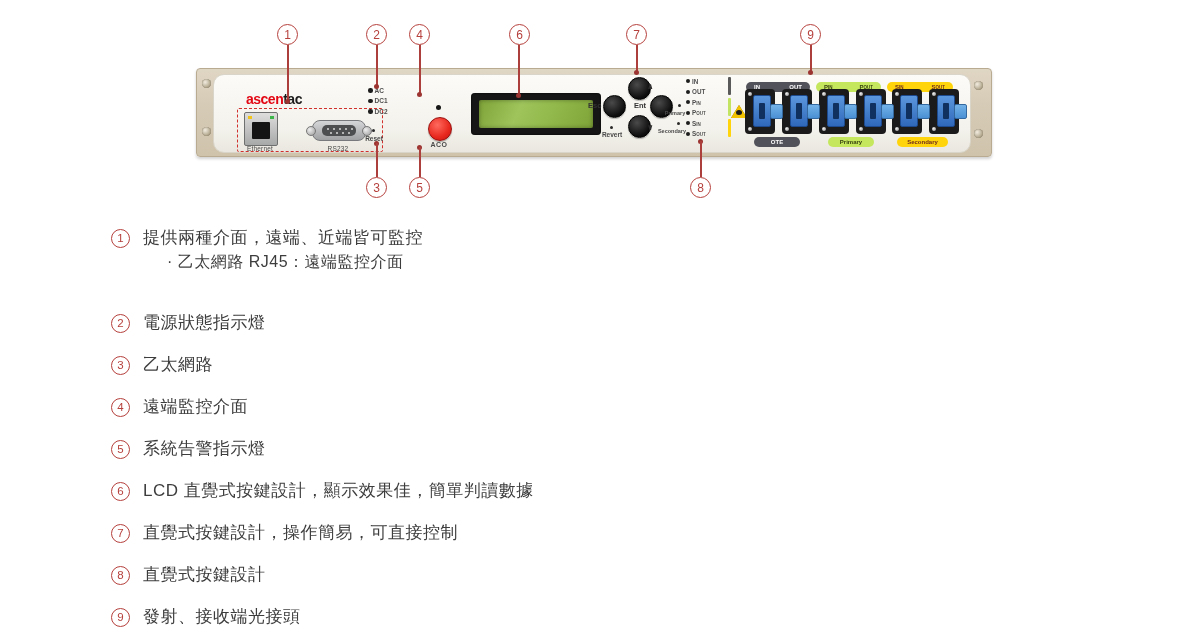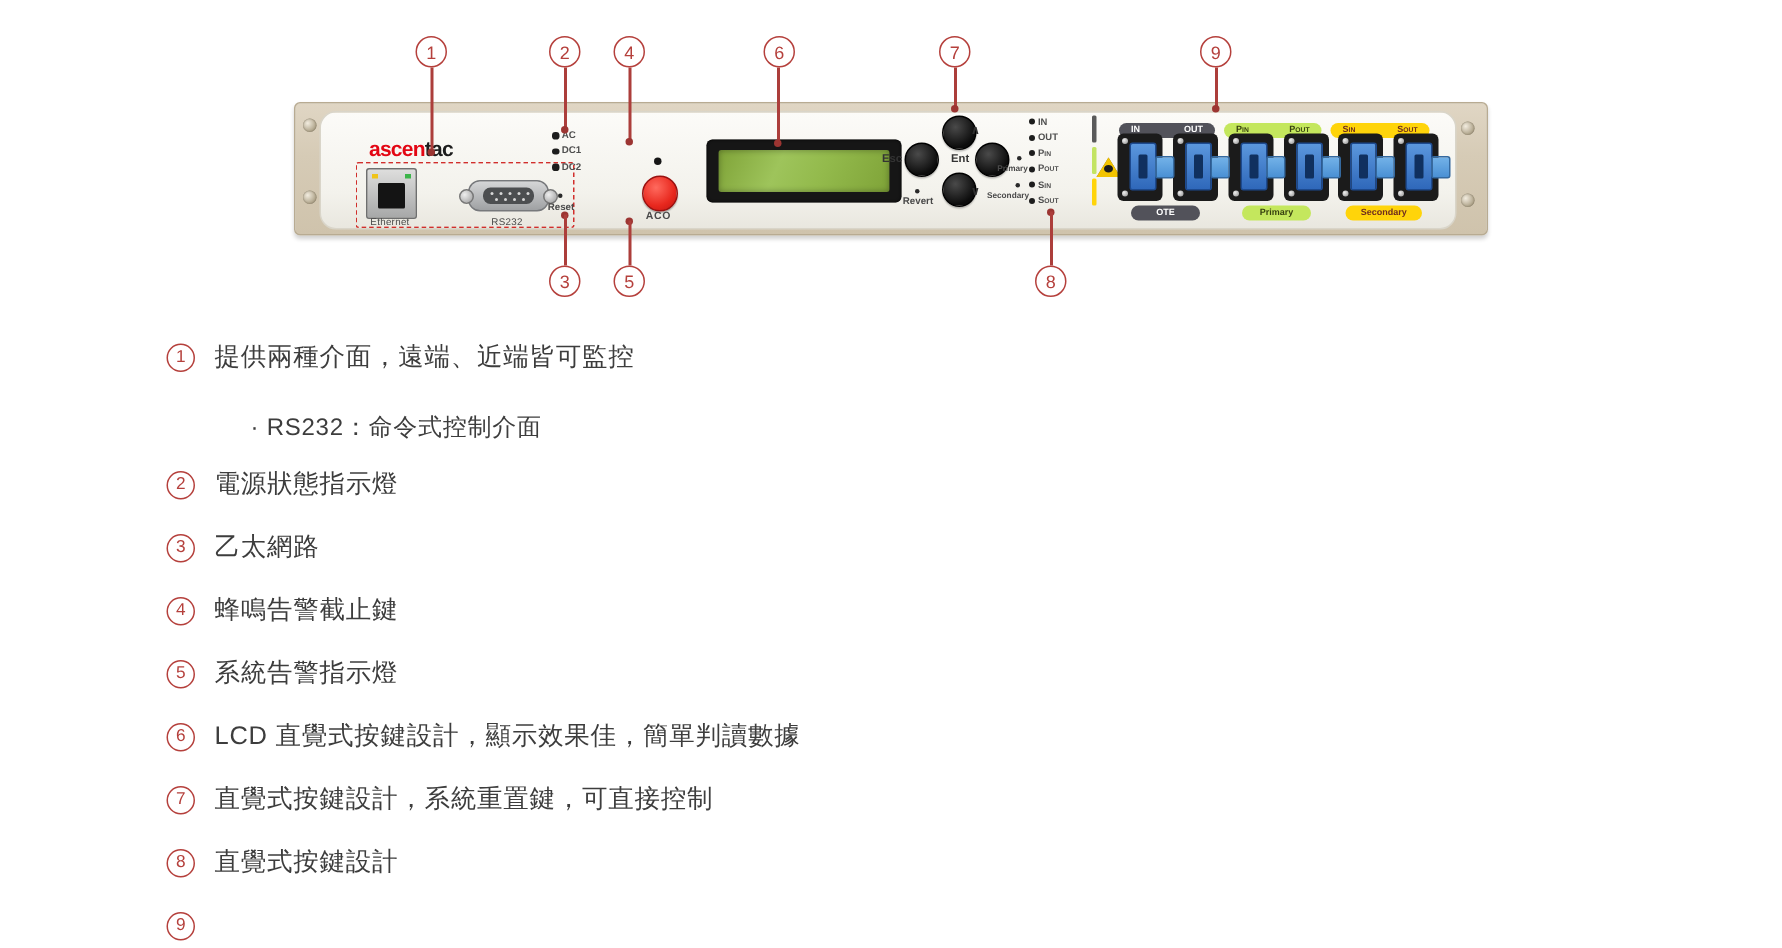--- a/index.html
+++ b/index.html
@@ -314,47 +314,48 @@
     <div class="co-line" style="left:376px;top:143px;height:34px;"></div>
   <div class="co-dot" style="left:417px;top:145px;"></div>
     <div class="co-line" style="left:419px;top:147px;height:30px;"></div>
   <div class="co-dot" style="left:698px;top:139px;"></div>
     <div class="co-line" style="left:700px;top:141px;height:36px;"></div>
 
   <div class="feat" style="top:227px;">
     <div class="num">1</div>
     <div class="txt">提供兩種介面，遠端、近端皆可監控</div>
   </div>
-  <div class="featsub" style="top:275px;">· RS232：命令式控制介面</div>
+  <div class="featsub" style="top:252px;">· 乙太網路 RJ45：遠端監控介面</div>
 
   <div class="feat" style="top:312px;">
     <div class="num">2</div>
     <div class="txt">電源狀態指示燈</div>
   </div>
   <div class="feat" style="top:354px;">
     <div class="num">3</div>
     <div class="txt">乙太網路</div>
   </div>
   <div class="feat" style="top:396px;">
     <div class="num">4</div>
-    <div class="txt">蜂鳴告警截止鍵</div>
+    <div class="txt">遠端監控介面</div>
   </div>
   <div class="feat" style="top:438px;">
     <div class="num">5</div>
     <div class="txt">系統告警指示燈</div>
   </div>
   <div class="feat" style="top:480px;">
     <div class="num">6</div>
     <div class="txt">LCD 直覺式按鍵設計，顯示效果佳，簡單判讀數據</div>
   </div>
   <div class="feat" style="top:522px;">
     <div class="num">7</div>
-    <div class="txt">直覺式按鍵設計，系統重置鍵，可直接控制</div>
+    <div class="txt">直覺式按鍵設計，操作簡易，可直接控制</div>
   </div>
   <div class="feat" style="top:564px;">
     <div class="num">8</div>
     <div class="txt">直覺式按鍵設計</div>
   </div>
   <div class="feat" style="top:606px;">
     <div class="num">9</div>
+    <div class="txt">發射、接收端光接頭</div>
   </div>
 
 </div>
 
 </body></html>

